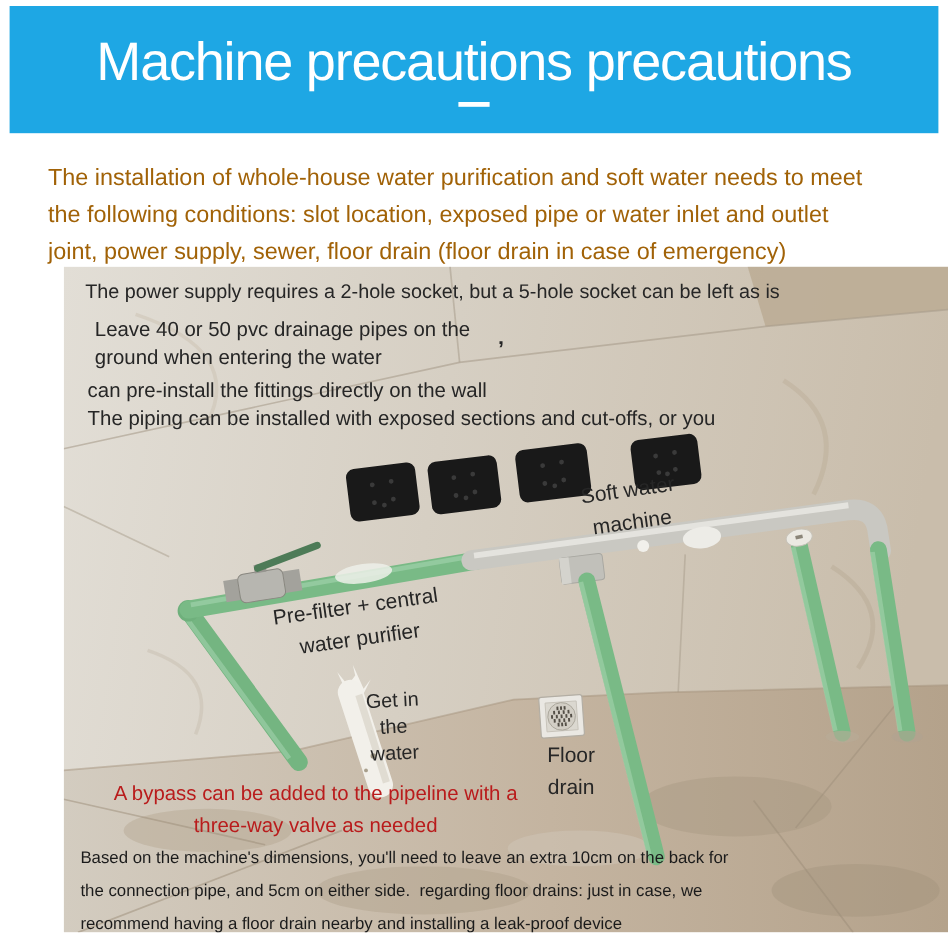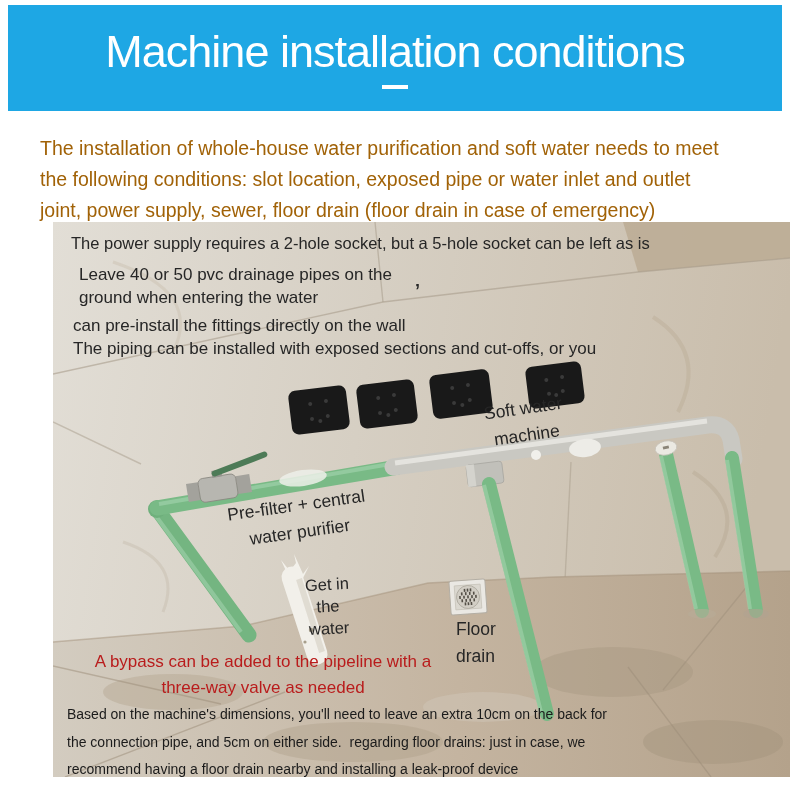--- a/index.html
+++ b/index.html
@@ -14,31 +14,31 @@
   .photo svg{position:absolute;left:0;top:0;}
   .lbl{position:absolute;color:#262626;font-size:17px;line-height:22.5px;}
   .line{white-space:pre;}
   .lbl-power{left:18px;top:10px;font-size:16.5px;}
   .lbl-drain-pipes{left:26px;top:42px;}
   .lbl-stray{left:362px;top:58px;font-size:18px;font-weight:700;}
   .lbl-piping{left:20px;top:93px;}
   .lbl-soft{left:408px;top:173px;width:128px;text-align:center;font-size:17.5px;line-height:27px;transform:rotate(-8deg);}
   .lbl-prefilter{left:165px;top:270px;width:160px;text-align:center;font-size:17.5px;line-height:27px;transform:rotate(-8deg);}
   .lbl-getin{left:243px;top:351px;width:64px;text-align:center;font-size:16.5px;line-height:22px;transform:rotate(-3deg);}
-  .lbl-floordrain{left:403px;top:394px;font-size:17.5px;line-height:27px;}
+  .lbl-floordrain{left:403px;top:394px;font-size:17.5px;line-height:27px;text-align:center;}
   .lbl-bypass{left:30px;top:427px;width:360px;text-align:center;font-size:17px;line-height:26px;color:#b91c1c;}
   .lbl-based{left:14px;top:479px;font-size:14px;line-height:27.5px;color:#1b1b1b;}
 </style>
 </head>
 <body>
 
 <div id="page">
 
   <div class="banner">
-    <div class="title">Machine installation conditions</div>
+    <div class="title">Machine precautions precautions</div>
     <div class="dash"></div>
   </div>
 
   <div class="intro">
     <div class="line">The installation of whole-house water purification and soft water needs to meet</div>
     <div class="line">the following conditions: slot location, exposed pipe or water inlet and outlet</div>
     <div class="line">joint, power supply, sewer, floor drain (floor drain in case of emergency)</div>
   </div>
 
   <div class="photo">

